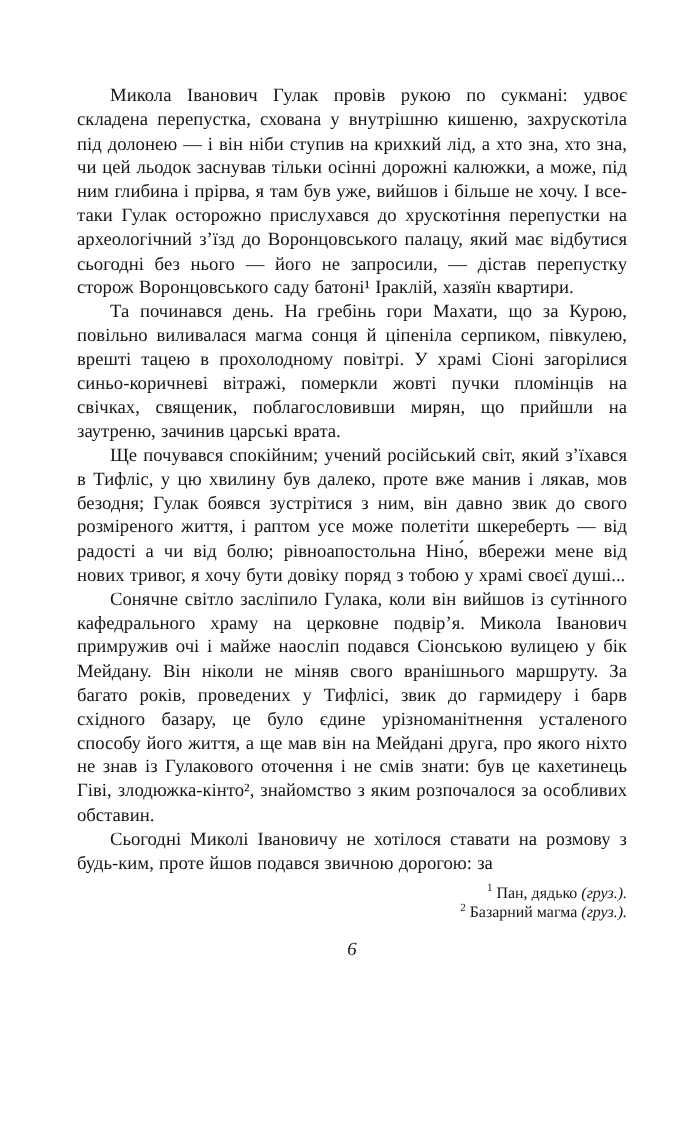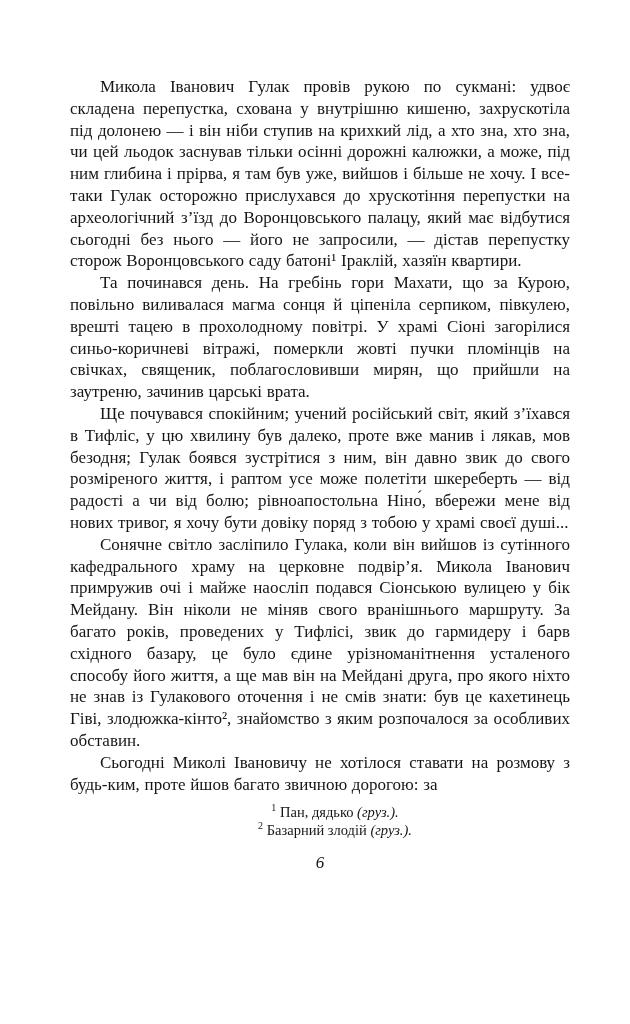--- a/index.html
+++ b/index.html
@@ -29,21 +29,21 @@
     word-spacing: 0.5px;
   }
   .footnotes {
     margin-top: 8px;
     font-size: 14.5px;
     line-height: 18px;
   }
   .footnotes p {
     margin: 0;
     text-indent: 30px;
-    text-align: center;
+    text-align: right;
   }
   .footnotes sup {
     font-size: 10px;
     line-height: 0;
   }
   .footnotes em {
     font-style: italic;
   }
   .page-number {
     margin-top: 14px;
@@ -55,23 +55,23 @@
 </head>
 <body>
 
 <div class="page">
 
   <div class="text-block">
     <p>Микола Іванович Гулак провів рукою по сукмані: удвоє складена перепустка, схована у внутрішню кишеню, захрускотіла під долонею — і він ніби ступив на крихкий лід, а хто зна, хто зна, чи цей льодок заснував тільки осінні дорожні калюжки, а може, під ним глибина і прірва, я там був уже, вийшов і більше не хочу. І все-таки Гулак осторожно прислухався до хрускотіння перепустки на археологічний з’їзд до Воронцовського палацу, який має відбутися сьогодні без нього — його не запросили, — дістав перепустку сторож Воронцовського саду батоні¹ Іраклій, хазяїн квартири.</p>
     <p>Та починався день. На гребінь гори Махати, що за Курою, повільно виливалася магма сонця й ціпеніла серпиком, півкулею, врешті тацею в прохолодному повітрі. У храмі Сіоні загорілися синьо-коричневі вітражі, померкли жовті пучки пломінців на свічках, священик, поблагословивши мирян, що прийшли на заутреню, зачинив царські врата.</p>
     <p>Ще почувався спокійним; учений російський світ, який з’їхався в Тифліс, у цю хвилину був далеко, проте вже манив і лякав, мов безодня; Гулак боявся зустрітися з ним, він давно звик до свого розміреного життя, і раптом усе може полетіти шкереберть — від радості а чи від болю; рівноапостольна Ніно́, вбережи мене від нових тривог, я хочу бути довіку поряд з тобою у храмі своєї душі...</p>
     <p>Сонячне світло засліпило Гулака, коли він вийшов із сутінного кафедрального храму на церковне подвір’я. Микола Іванович примружив очі і майже наосліп подався Сіонською вулицею у бік Мейдану. Він ніколи не міняв свого вранішнього маршруту. За багато років, проведених у Тифлісі, звик до гармидеру і барв східного базару, це було єдине урізноманітнення усталеного способу його життя, а ще мав він на Мейдані друга, про якого ніхто не знав із Гулакового оточення і не смів знати: був це кахетинець Гіві, злодюжка-кінто², знайомство з яким розпочалося за особливих обставин.</p>
-    <p>Сьогодні Миколі Івановичу не хотілося ставати на розмову з будь-ким, проте йшов багато звичною дорогою: за</p>
+    <p>Сьогодні Миколі Івановичу не хотілося ставати на розмову з будь-ким, проте йшов подався звичною дорогою: за</p>
   </div>
 
   <div class="footnotes">
     <p><sup>1</sup> <span>Пан, дядько </span><em>(груз.).</em></p>
-    <p><sup>2</sup> <span>Базарний злодій </span><em>(груз.).</em></p>
+    <p><sup>2</sup> <span>Базарний магма </span><em>(груз.).</em></p>
   </div>
 
   <div class="page-number">6</div>
 
 </div>
 
 </body></html>

